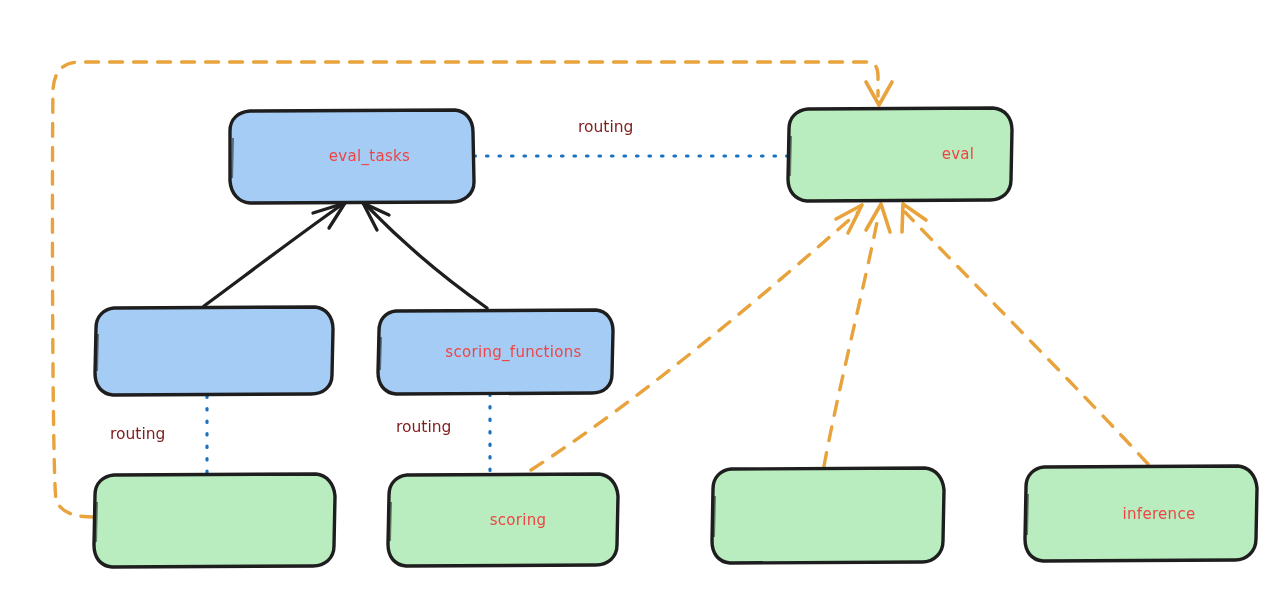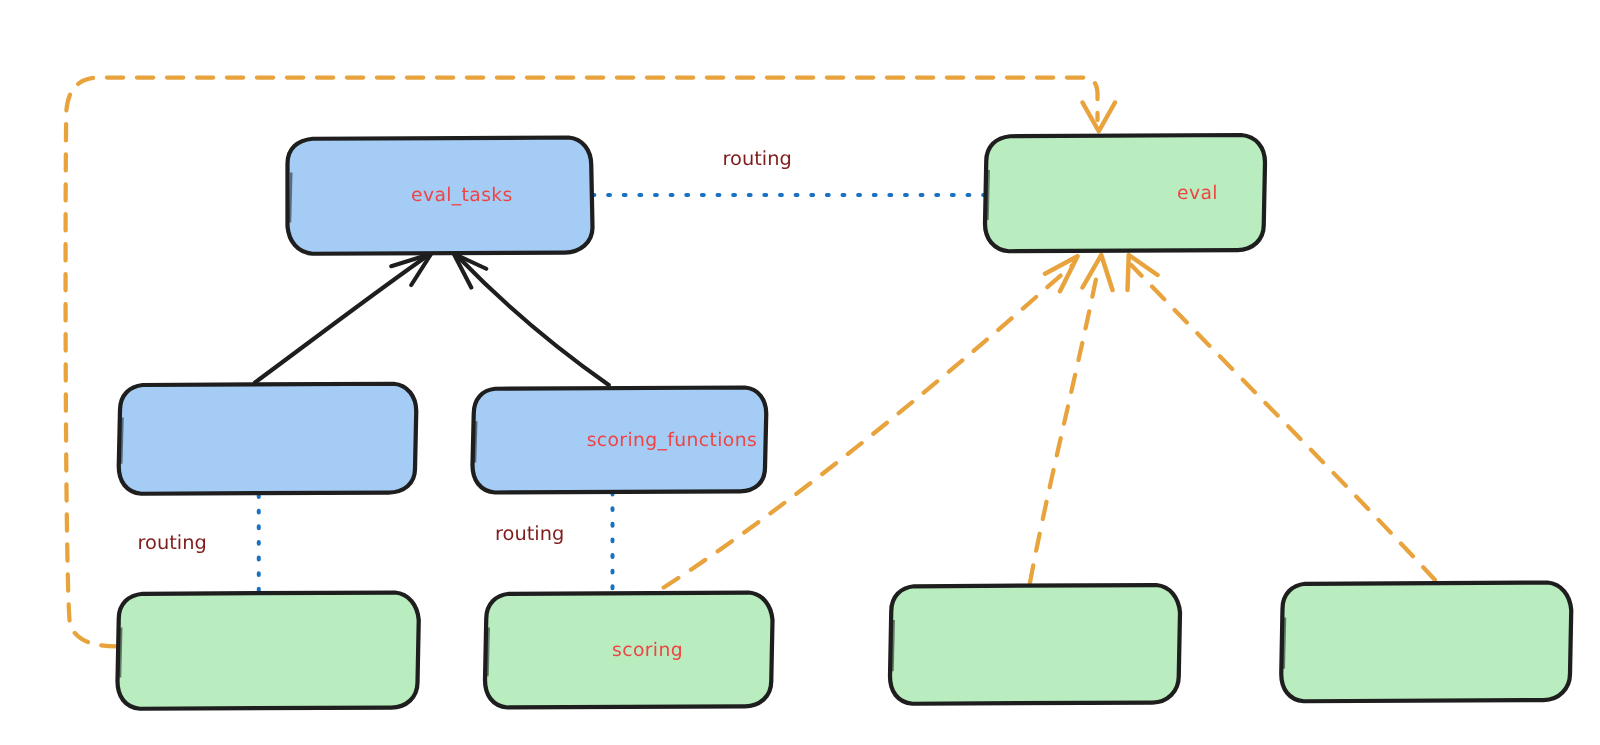--- a/index.html
+++ b/index.html
@@ -132,26 +132,27 @@
         <path d="M1028,494 L1027,535" fill="none" stroke="#1e1e1e" stroke-width="2" opacity=".55"></path>
       </g>
     </g>
   </svg>
 
   <div class="node-label" style="left:230px;top:110px;width:243px;height:92px;">eval_tasks</div>
 
   <div class="node-label" style="left:788px;top:108px;width:224px;height:92px;margin-left:40px;">eval</div>
 
 
-  <div class="node-label" style="left:378px;top:310px;width:235px;height:83px;margin-left:24px;">scoring_functions</div>
+  <div class="node-label" style="left:378px;top:310px;width:235px;height:83px;">scoring_functions</div>
 
 
   <div class="node-label" style="left:388px;top:474px;width:224px;height:92px;">scoring</div>
 
 
+  <div class="node-label" style="left:1025px;top:466px;width:232px;height:95px;">inference</div>
 
   <div class="edge-label" style="left:578px;top:118px;">routing</div>
 
   <div class="edge-label" style="left:110px;top:425px;">routing</div>
 
   <div class="edge-label" style="left:396px;top:418px;">routing</div>
 
 </div>
 
 </body></html>

